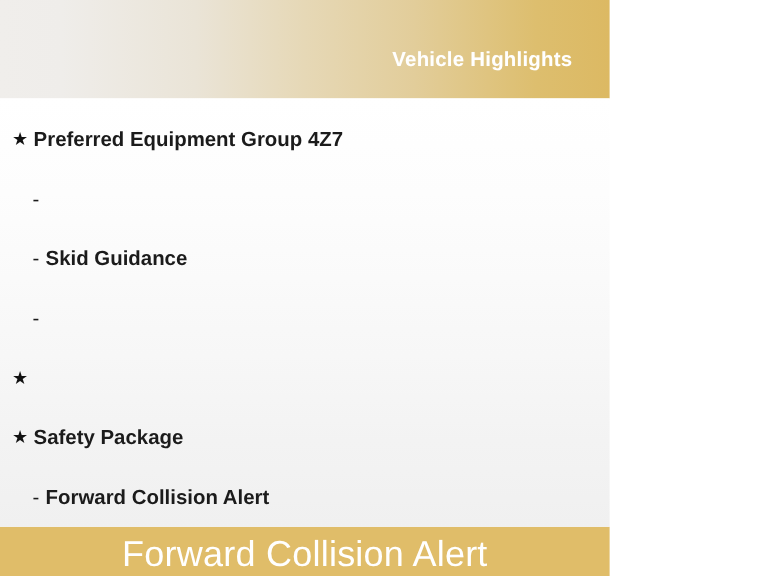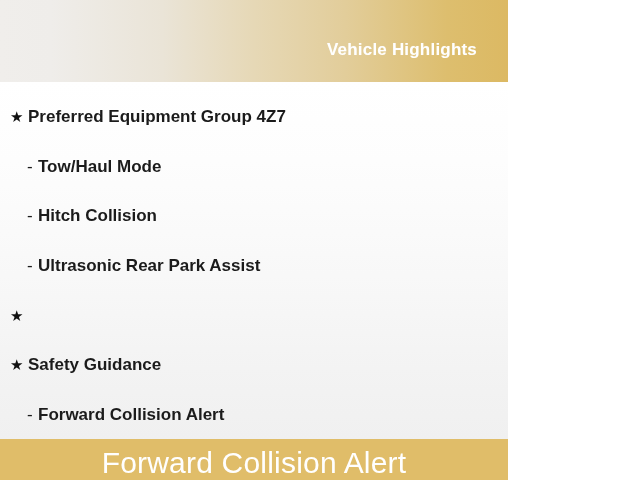--- a/index.html
+++ b/index.html
@@ -138,36 +138,34 @@
   </div>
 
   <div class="content-area">
     <ul class="highlight-list" id="highlight-list">
         <li class="highlight-row level-0">
           <span class="bullet-star">★</span>
           <span class="row-label">Preferred Equipment Group 4Z7</span>
         </li>
         <li class="highlight-row level-1">
           <span class="bullet-dash">-</span>
-          <span class="row-label">Tow/Haul Mode</span>
         </li>
         <li class="highlight-row level-1">
           <span class="bullet-dash">-</span>
-          <span class="row-label">Hitch Collision</span>
+          <span class="row-label">Skid Guidance</span>
         </li>
         <li class="highlight-row level-1">
           <span class="bullet-dash">-</span>
-          <span class="row-label">Ultrasonic Rear Park Assist</span>
         </li>
         <li class="highlight-row level-0">
           <span class="bullet-star">★</span>
         </li>
         <li class="highlight-row level-0">
           <span class="bullet-star">★</span>
-          <span class="row-label">Safety Guidance</span>
+          <span class="row-label">Safety Package</span>
         </li>
         <li class="highlight-row level-1">
           <span class="bullet-dash">-</span>
           <span class="row-label">Forward Collision Alert</span>
         </li>
       </ul>
   </div>
 
   <div class="footer-band">
     <div class="footer-caption">Forward Collision Alert</div>

